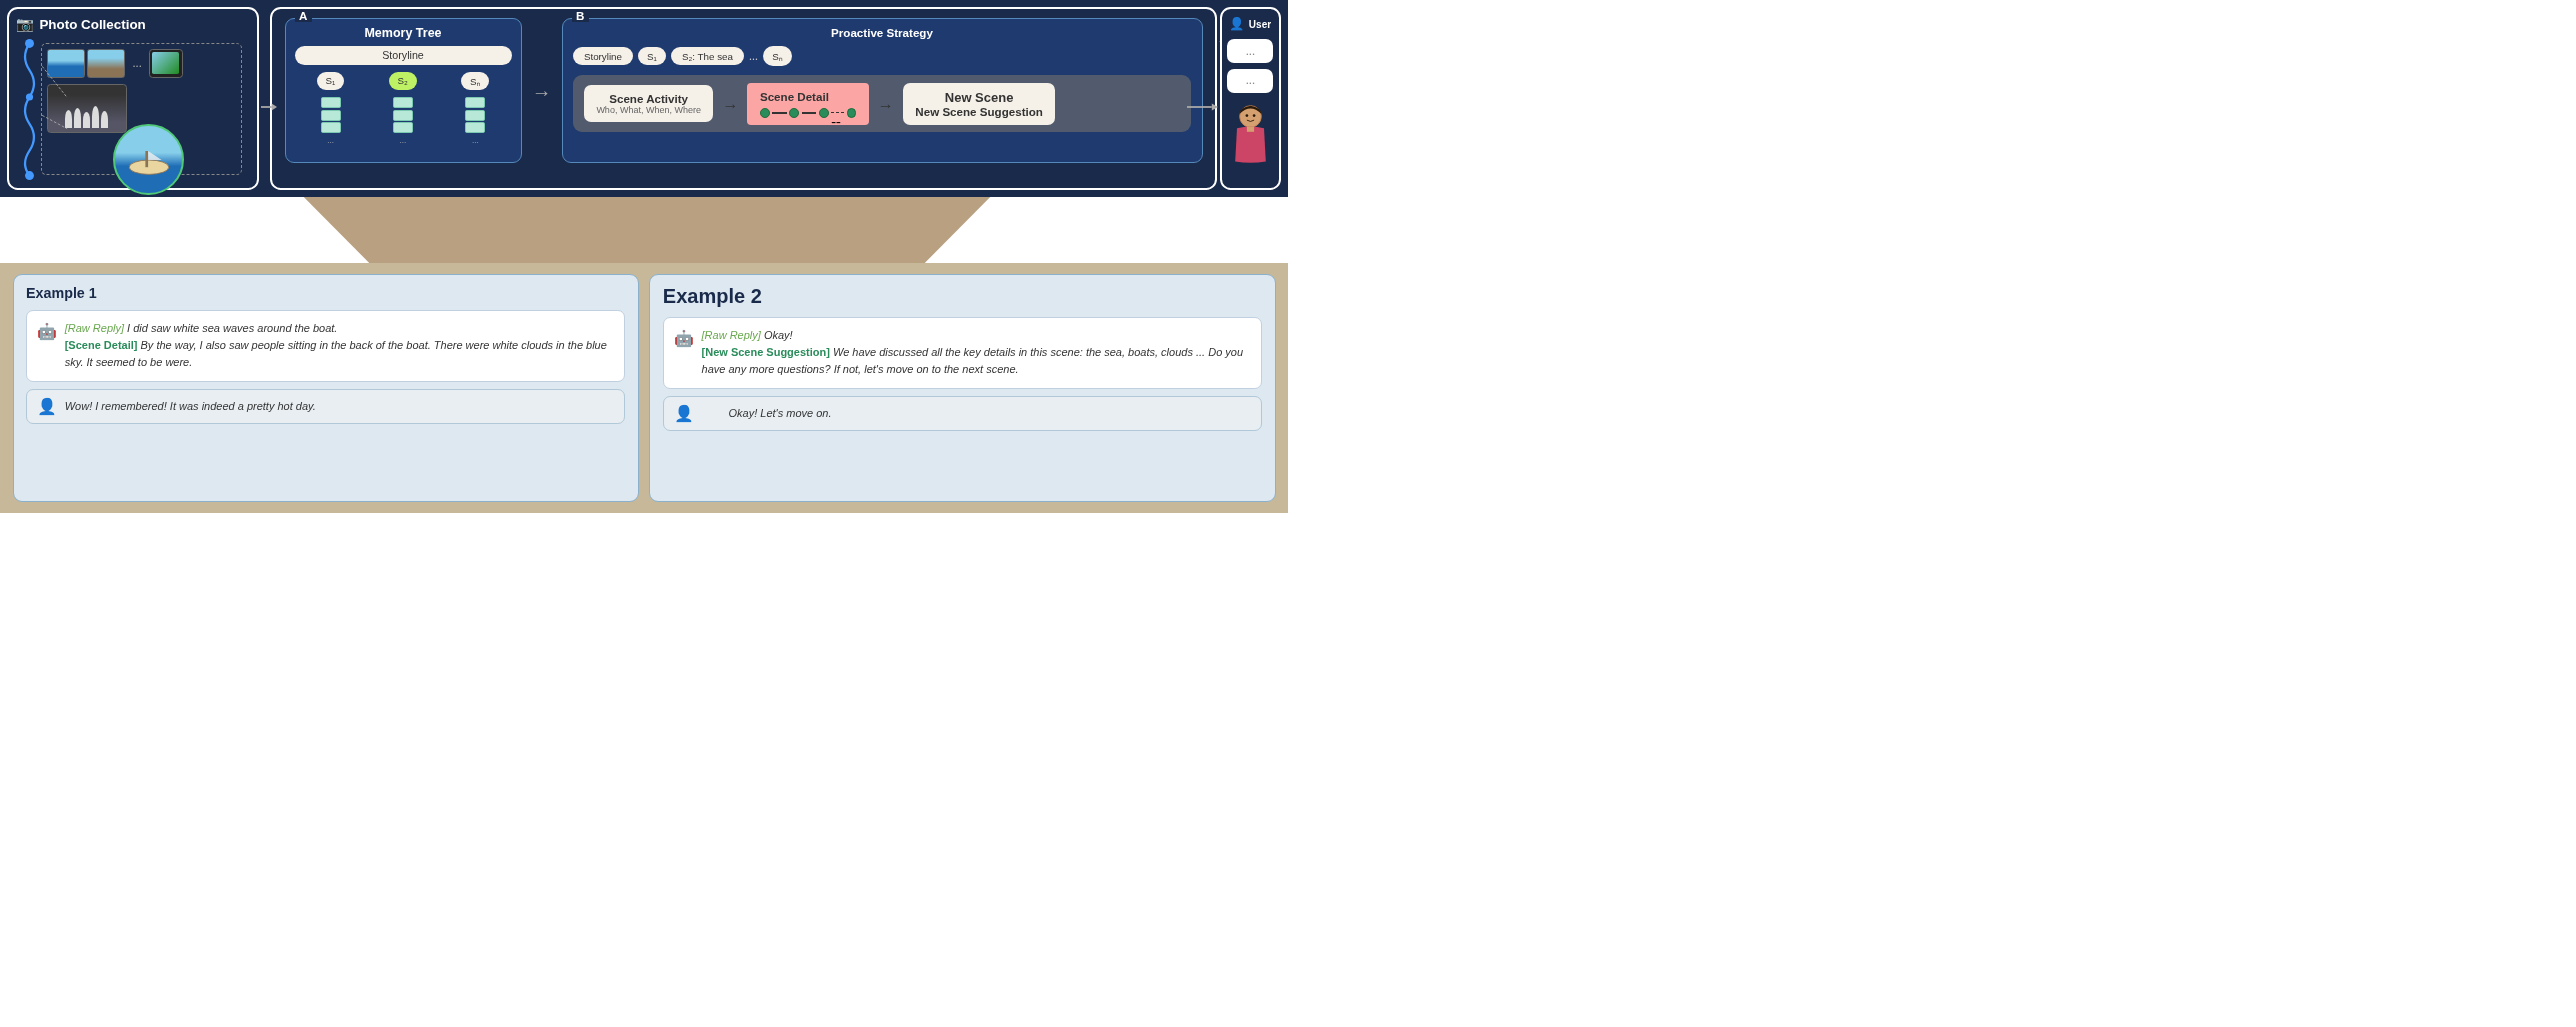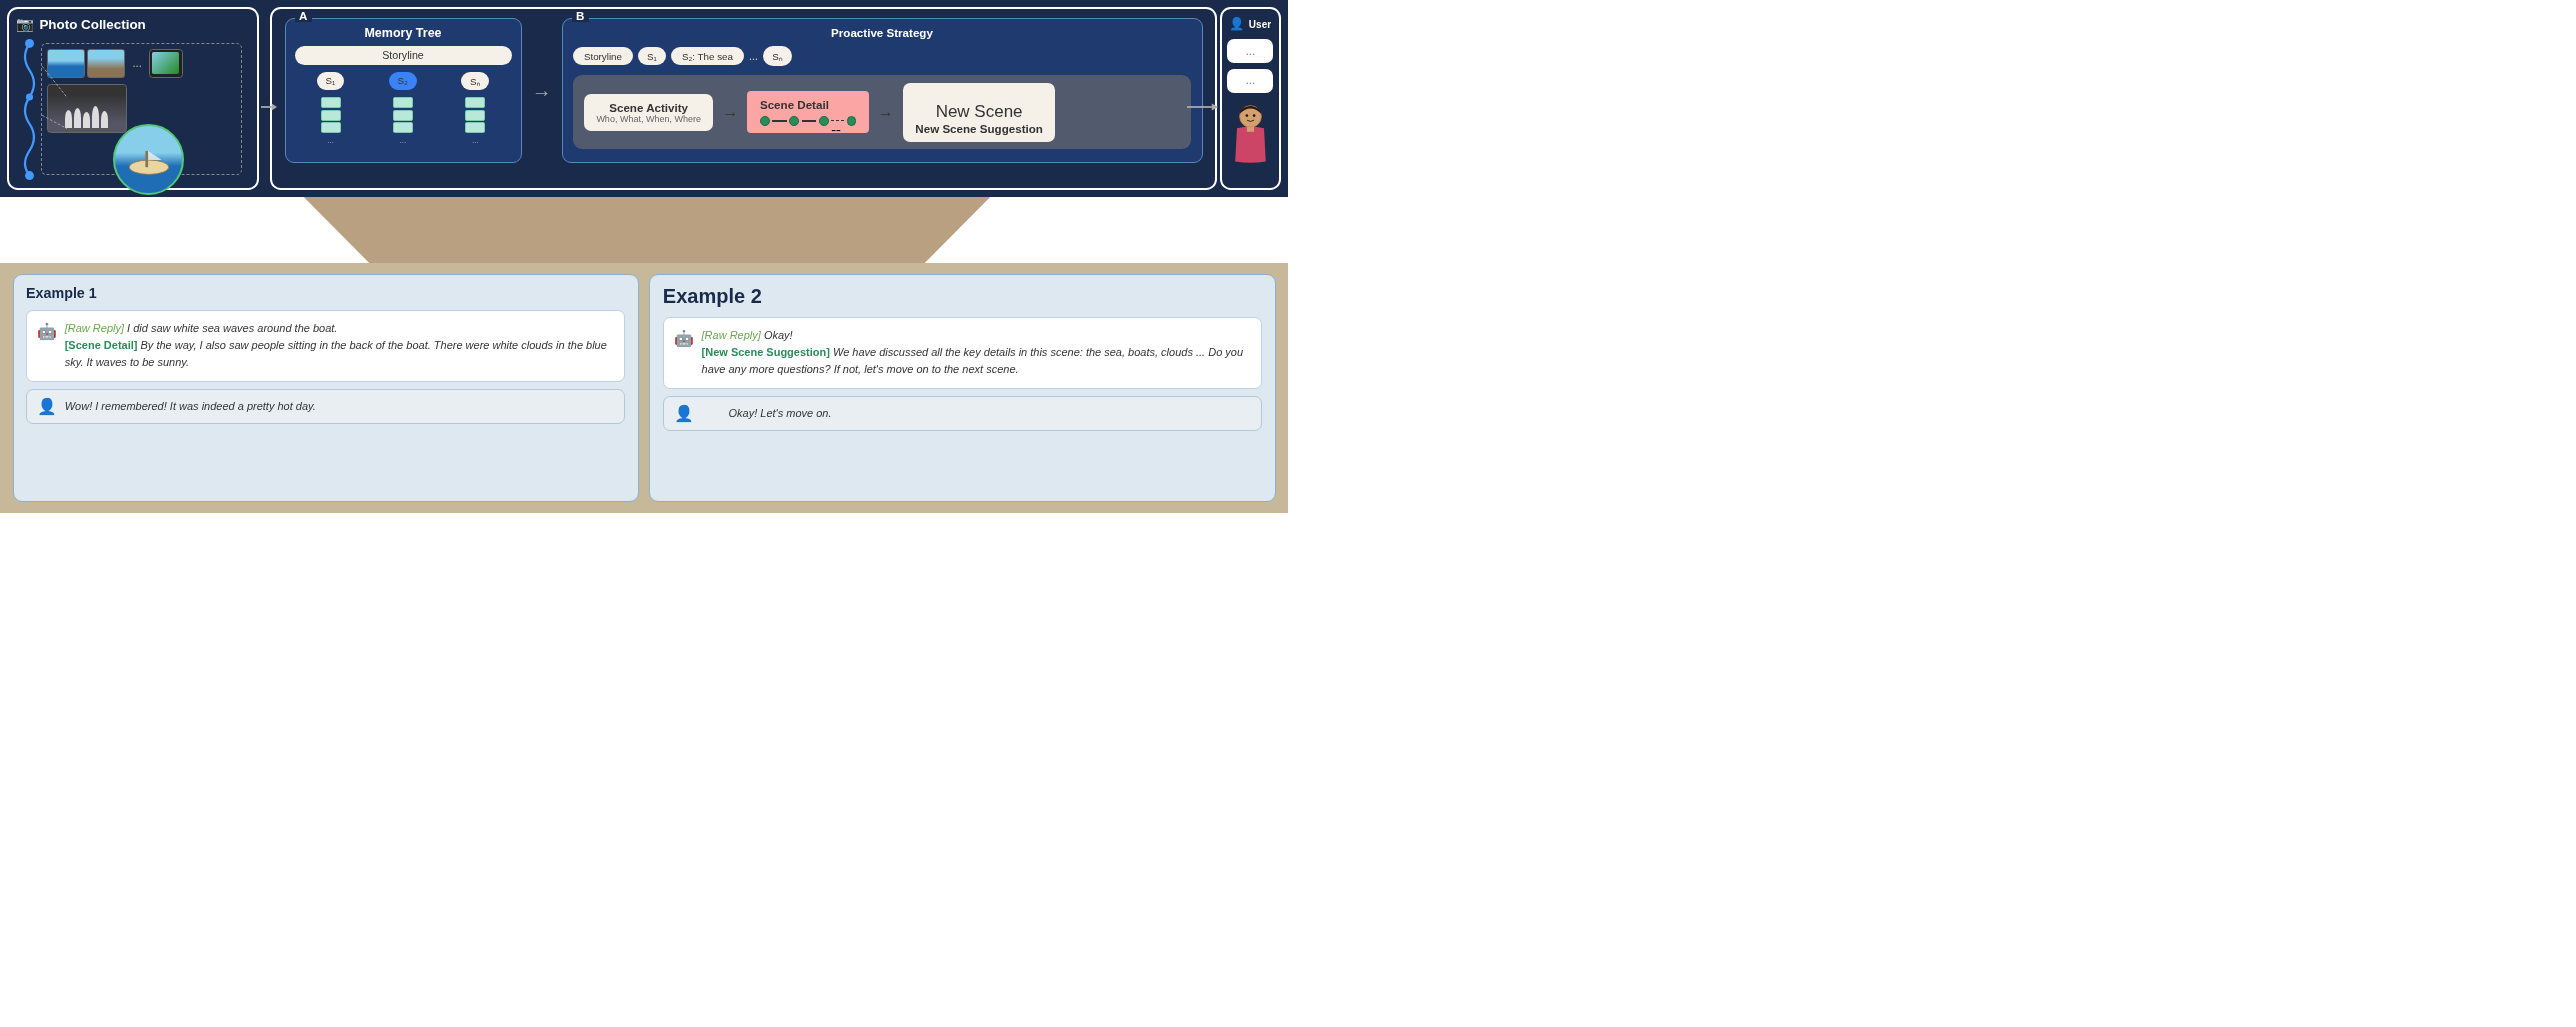--- a/index.html
+++ b/index.html
@@ -96,21 +96,21 @@
 
     <div style="display:flex;gap:9px;height:145px;">
 
       <div style="width:237px;background:#1e3a6e;border:1.8px solid #5588bb;border-radius:9px;padding:7.1px 9px;position:relative;">
         <span style="position:absolute;top:-9.8px;left:9px;background:#1a2a4a;color:#fff;font-size:11.6px;font-weight:bold;padding:0 4.5px;font-family:Arial,sans-serif;">A</span>
         <div style="color:#fff;font-size:12.5px;font-weight:bold;text-align:center;margin-bottom:5.4px;font-family:Arial,sans-serif;">Memory Tree</div>
         <div style="background:#f5f0e8;border-radius:18px;padding:3.6px 10.7px;text-align:center;font-size:10.7px;color:#333;margin-bottom:7.1px;font-family:Arial,sans-serif;">Storyline</div>
 
         <div style="display:flex;justify-content:space-around;margin-bottom:7.1px;">
           <div style="background:#f5f0e8;border-radius:18px;padding:2.7px 9px;font-size:9.8px;color:#333;font-family:Arial,sans-serif;">S₁</div>
-          <div style="background:#3b82f6;border-radius:18px;padding:2.7px 9px;font-size:9.8px;color:#333;font-family:Arial,sans-serif;">S₂</div>
+          <div style="background:#bef264;border-radius:18px;padding:2.7px 9px;font-size:9.8px;color:#333;font-family:Arial,sans-serif;">S₂</div>
           <div style="background:#f5f0e8;border-radius:18px;padding:2.7px 9px;font-size:9.8px;color:#333;font-family:Arial,sans-serif;">Sₙ</div>
         </div>
 
         <div style="display:flex;justify-content:space-around;">
           <div style="display:flex;flex-direction:column;gap:1.8px;align-items:center;">
             <div style="width:19.7px;height:10.7px;background:#b8e8d8;border-radius:1.8px;border:0.9px solid #7ac9b0;"></div>
             <div style="width:19.7px;height:10.7px;background:#b8e8d8;border-radius:1.8px;border:0.9px solid #7ac9b0;"></div>
             <div style="width:19.7px;height:10.7px;background:#b8e8d8;border-radius:1.8px;border:0.9px solid #7ac9b0;"></div>
             <div style="color:#aaa;font-size:9px;">...</div>
           </div>
@@ -166,21 +166,21 @@
               <div style="width:14.3px;height:1.8px;background:#333;"></div>
               <div style="width:9.8px;height:9.8px;border-radius:50%;background:#2a8c5a;border:1.3px solid #1a6a3a;"></div>
               <div style="width:12.5px;height:1.8px;background:#333;border-top:1.8px dashed #333;background:transparent;">--</div>
               <div style="width:9.8px;height:9.8px;border-radius:50%;background:#2a8c5a;border:1.3px solid #1a6a3a;"></div>
             </div>
           </div>
 
           <div style="color:#333;font-size:16px;">→</div>
 
           <div style="background:#f5f0e8;border-radius:7.1px;padding:7.1px 12.5px;text-align:center;min-width:80px;">
-            <div style="font-size:17px;font-weight:normal;color:#333;font-family:Arial,sans-serif;margin-top:12px;">New Scene</div>
+            <div style="font-size:13px;font-weight:bold;color:#333;font-family:Arial,sans-serif;">New Scene</div>
             <div style="font-size:11.6px;font-weight:bold;color:#333;font-family:Arial,sans-serif;">New Scene Suggestion</div>
           </div>
 
         </div>
       </div>
 
     </div>
   </div>
 
   <div style="position:absolute;top:7.1px;right:7.1px;width:61px;height:183px;background:#1a2a4a;border:2.2px solid #ffffff;border-radius:10.7px;padding:7.1px 5.4px;display:flex;flex-direction:column;align-items:center;z-index:2;">
@@ -228,21 +228,21 @@
   <div style="position:absolute;top:263px;left:0;right:0;height:250px;background:#c8b89a;padding:10.7px 12.5px;display:flex;gap:10.7px;z-index:1;">
 
     <div style="flex:1;background:#dde8f0;border-radius:9px;padding:10.7px 12.5px;border:1.8px solid #8ab0cc;">
       <div style="font-size:14.3px;font-weight:bold;color:#1a2a4a;margin-bottom:9px;font-family:Arial,sans-serif;">Example 1</div>
 
       <div style="background:#fff;border-radius:7.1px;padding:9px 10.7px;margin-bottom:7.1px;border:0.9px solid #c0d0e0;">
         <div style="display:flex;align-items:flex-start;gap:7.1px;">
           <span style="font-size:16px;flex-shrink:0;margin-top:1.8px;">🤖</span>
           <div style="font-size:11px;color:#333;font-family:Arial,sans-serif;line-height:1.55;">
             <span style="color:#6aa84f;font-style:italic;">[Raw Reply]</span><span style="font-style:italic;"> I did saw white sea waves around the boat.</span><br>
-            <span style="color:#2a8c5a;font-weight:bold;">[Scene Detail]</span><span style="font-style:italic;"> By the way, I also saw people sitting in the back of the boat. There were white clouds in the blue sky. It waves to be sunny.</span>
+            <span style="color:#2a8c5a;font-weight:bold;">[Scene Detail]</span><span style="font-style:italic;"> By the way, I also saw people sitting in the back of the boat. There were white clouds in the blue sky. It seemed to be were.</span>
           </div>
         </div>
       </div>
 
       <div style="background:#e8eef2;border-radius:7.1px;padding:7.1px 10.7px;display:flex;align-items:center;gap:7.1px;border:0.9px solid #b0c8d8;">
         <span style="font-size:16px;flex-shrink:0;">👤</span>
         <span style="font-size:11px;color:#333;font-family:Arial,sans-serif;font-style:italic;">Wow! I remembered! It was indeed a pretty hot day.</span>
       </div>
     </div>
 

